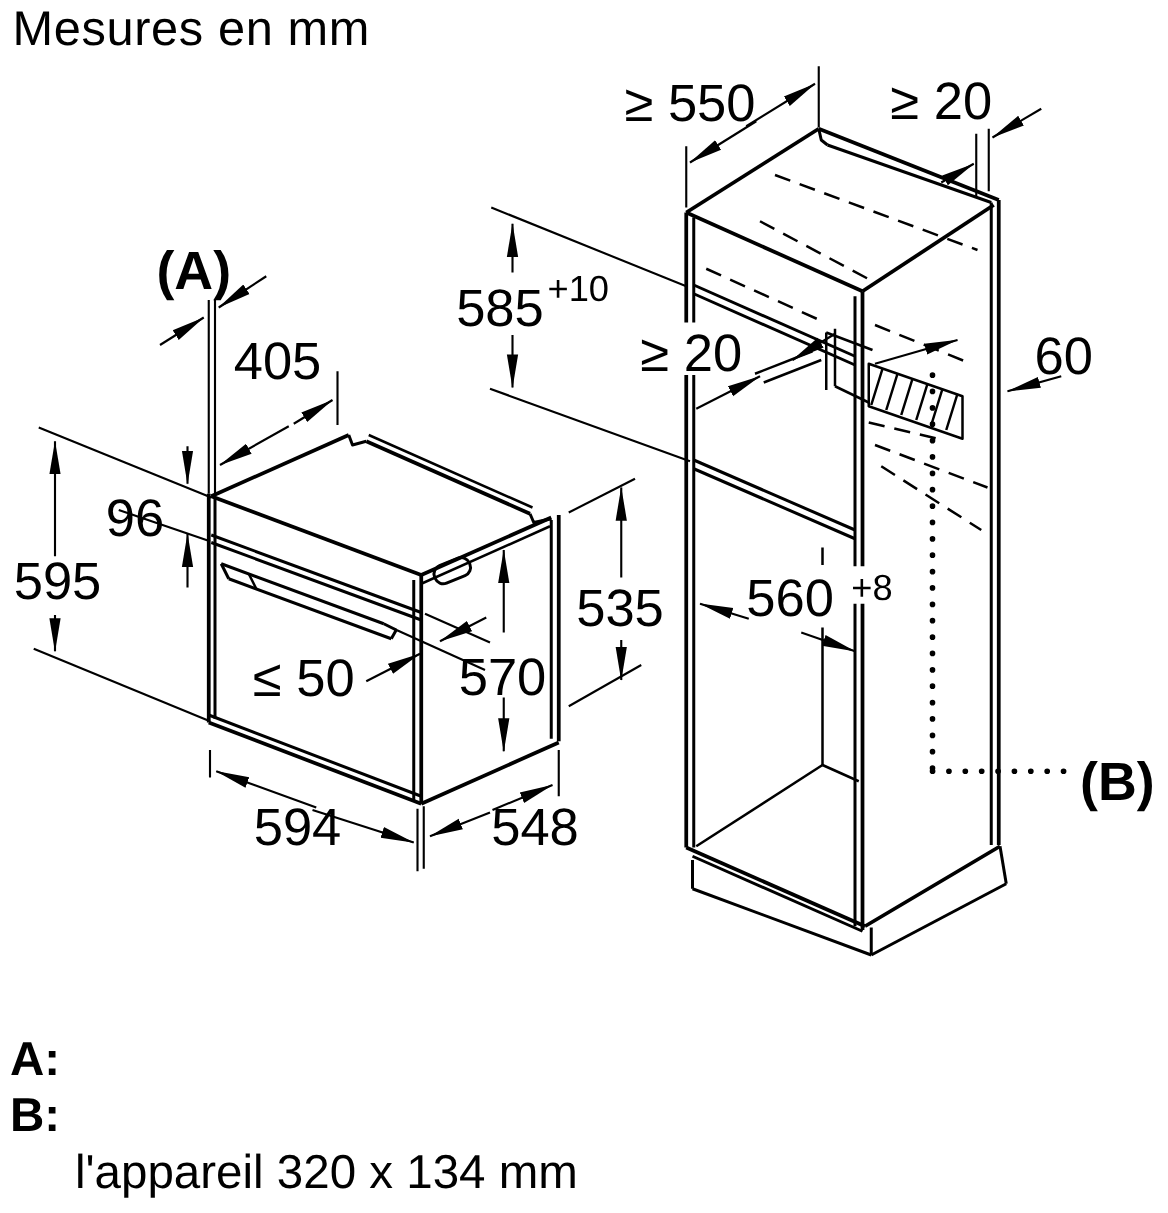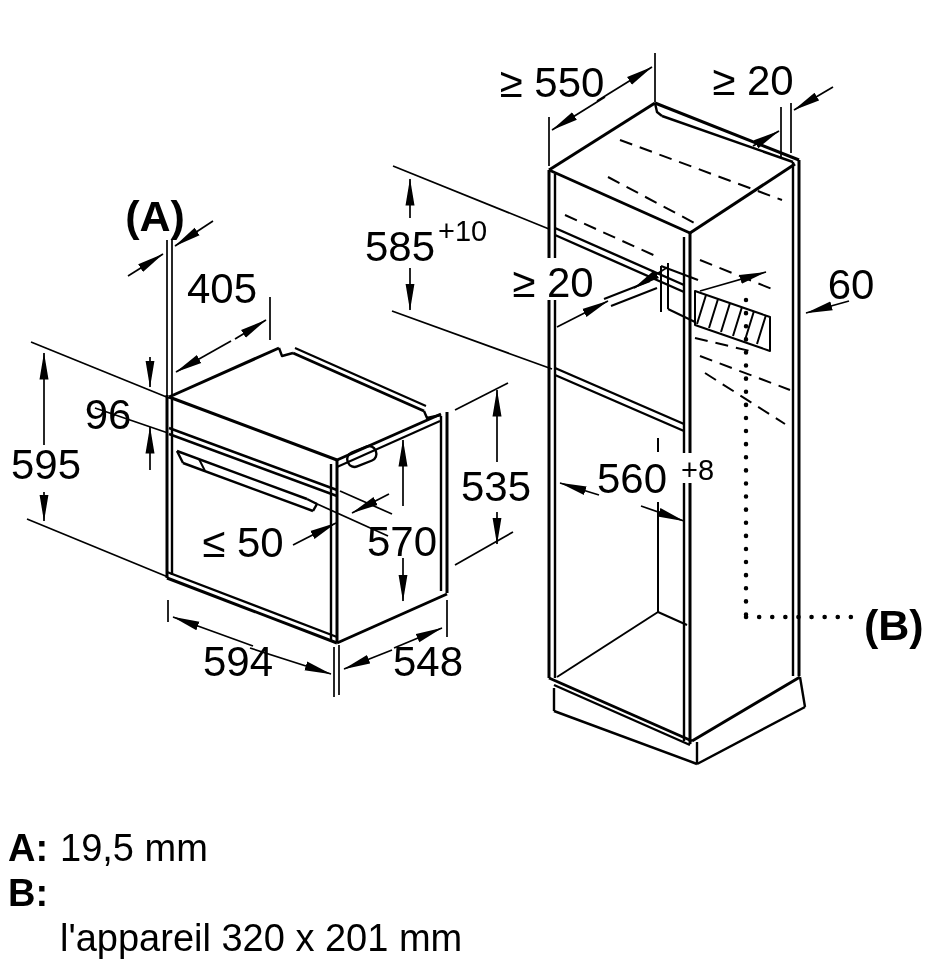--- a/index.html
+++ b/index.html
@@ -20,20 +20,21 @@
   .sup{font-size:29px;fill:#000;}
   .blab{font-size:43px;font-weight:bold;fill:#000;}
   .mid{text-anchor:middle;}
   .end{text-anchor:end;}
 </style>
 </head>
 <body>
 
 <div id="page">
 
+  <div id="page-title">Mesures en mm</div>
 
   <svg width="934" height="970" viewBox="0 0 934 970">
     <defs>
       <marker id="arr" markerUnits="userSpaceOnUse" markerWidth="28" markerHeight="12" refX="26.5" refY="5.5" orient="auto">
         <path d="M0,1 L27,5.5 L0,10 Z" fill="#000"></path>
       </marker>
     </defs>
 
     <g>
       <g>
@@ -254,24 +255,23 @@
         <path class="thin" d="M392,650 L344,669" marker-end="url(#arr)"></path>
         <path class="thin" d="M394,648 L442,628" marker-end="url(#arr)"></path>
         <text class="dim mid" x="428" y="676">548</text>
       </g>
     </g>
   </svg>
 
   <div id="legend">
     <div class="leg-row">
       <span class="leg-key">A:</span>
-      <span>19,5 mm</span>
     </div>
     <div class="leg-row">
       <span class="leg-key">B:</span>
       <span>
         <br>
-        <span>l'appareil 320 x 201 mm</span>
+        <span>l'appareil 320 x 134 mm</span>
       </span>
     </div>
   </div>
 
 </div>
 
 </body></html>

